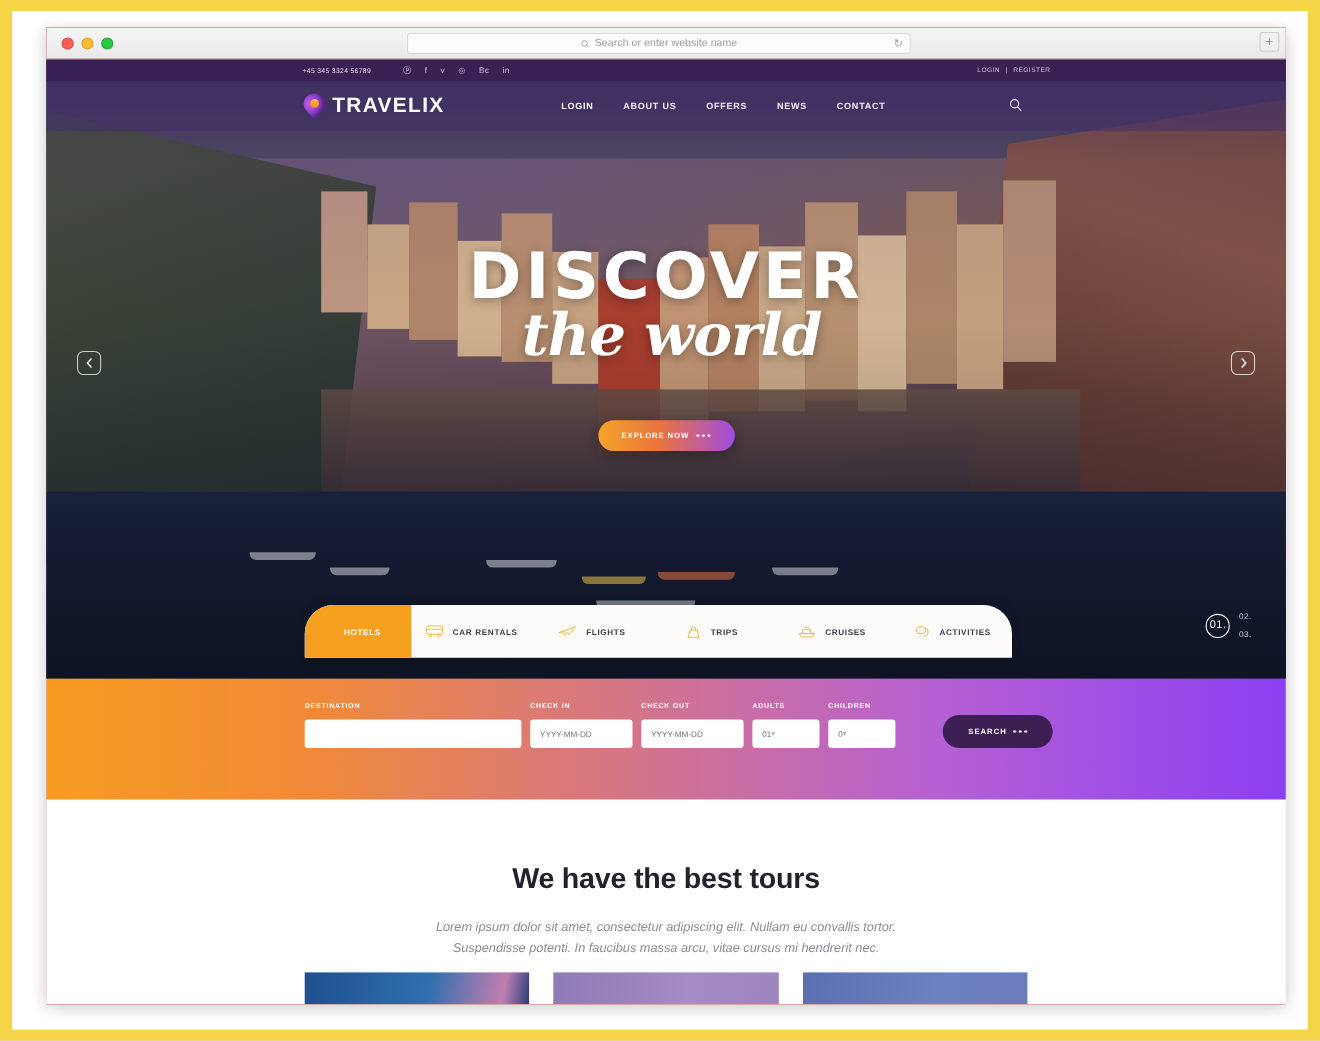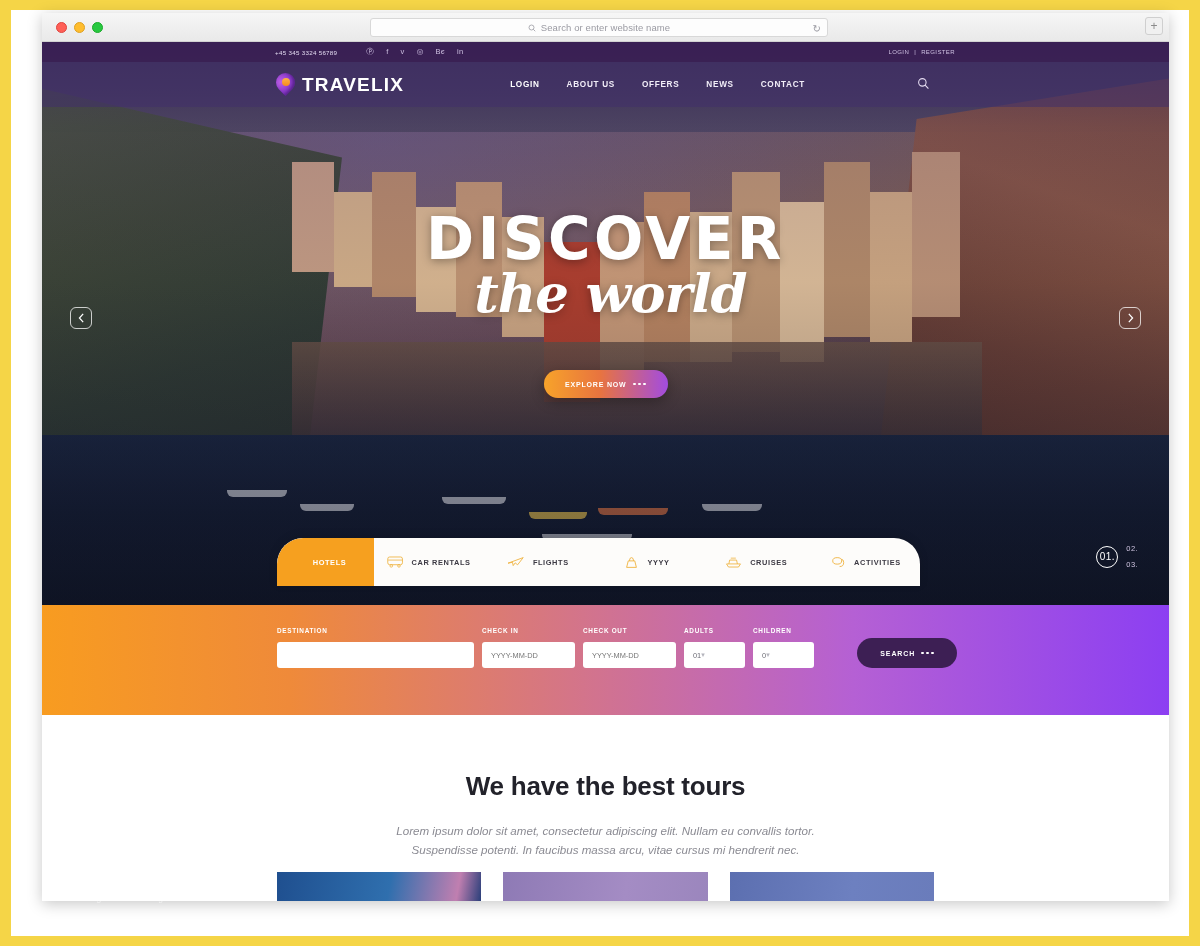--- a/index.html
+++ b/index.html
@@ -16,21 +16,21 @@
     padding: 0;
   }
   .frame-inner {
     position: absolute;
     left: 11px; top: 10px; right: 11px; bottom: 10px;
     background: #ffffff;
   }
   
   .browser {
     position: absolute;
-    left: 31px; top: 3px;
+    left: 31px; top: 15px;
     width: 1127px; height: 888px;
     background: #b91c1c;
     box-shadow: 0 3px 14px rgba(0,0,0,.22);
     overflow: hidden;
   }
   .chrome {
     height: 29px;
     background: linear-gradient(#f6f6f6, #e9e9e9);
     border-bottom: 1px solid #d2d2d2;
     display: flex; align-items: center;
@@ -405,21 +405,21 @@
             </span>
             <span>FLIGHTS</span>
           </div>
           <div class="tab">
             <span class="ic">
               <svg width="15" height="13" viewBox="0 0 18 16">
                 <path d="M3 14 L5 6 L13 6 L15 14 Z" fill="none" stroke="#efb23c" stroke-width="1.1"></path>
                 <path d="M6.5 6 Q6.5 2 9 2 Q11.5 2 11.5 6" fill="none" stroke="#efb23c" stroke-width="1.1"></path>
               </svg>
             </span>
-            <span>YYYY</span>
+            <span>TRIPS</span>
           </div>
           <div class="tab">
             <span class="ic">
               <svg width="17" height="12" viewBox="0 0 22 15">
                 <path d="M2 10 L20 10 L17.5 14 L4.5 14 Z" fill="none" stroke="#efb23c" stroke-width="1.1"></path>
                 <path d="M5 10 L6 5 L15 5 L16 10" fill="none" stroke="#efb23c" stroke-width="1.1"></path>
                 <line x1="7.5" y1="2.5" x2="14" y2="2.5" stroke="#efb23c" stroke-width="1"></line>
               </svg>
             </span>
             <span>CRUISES</span>

